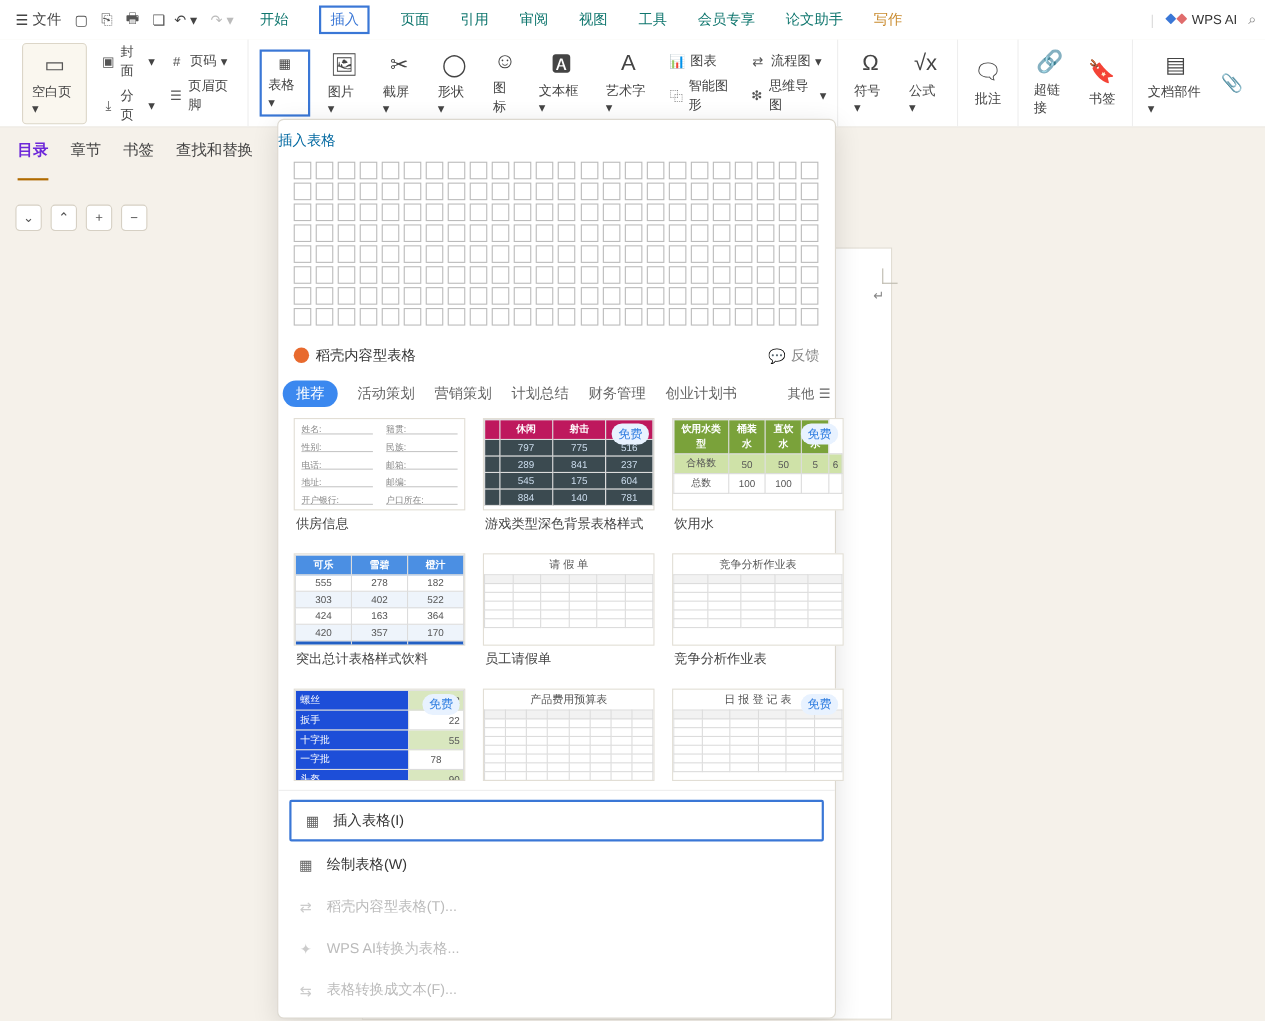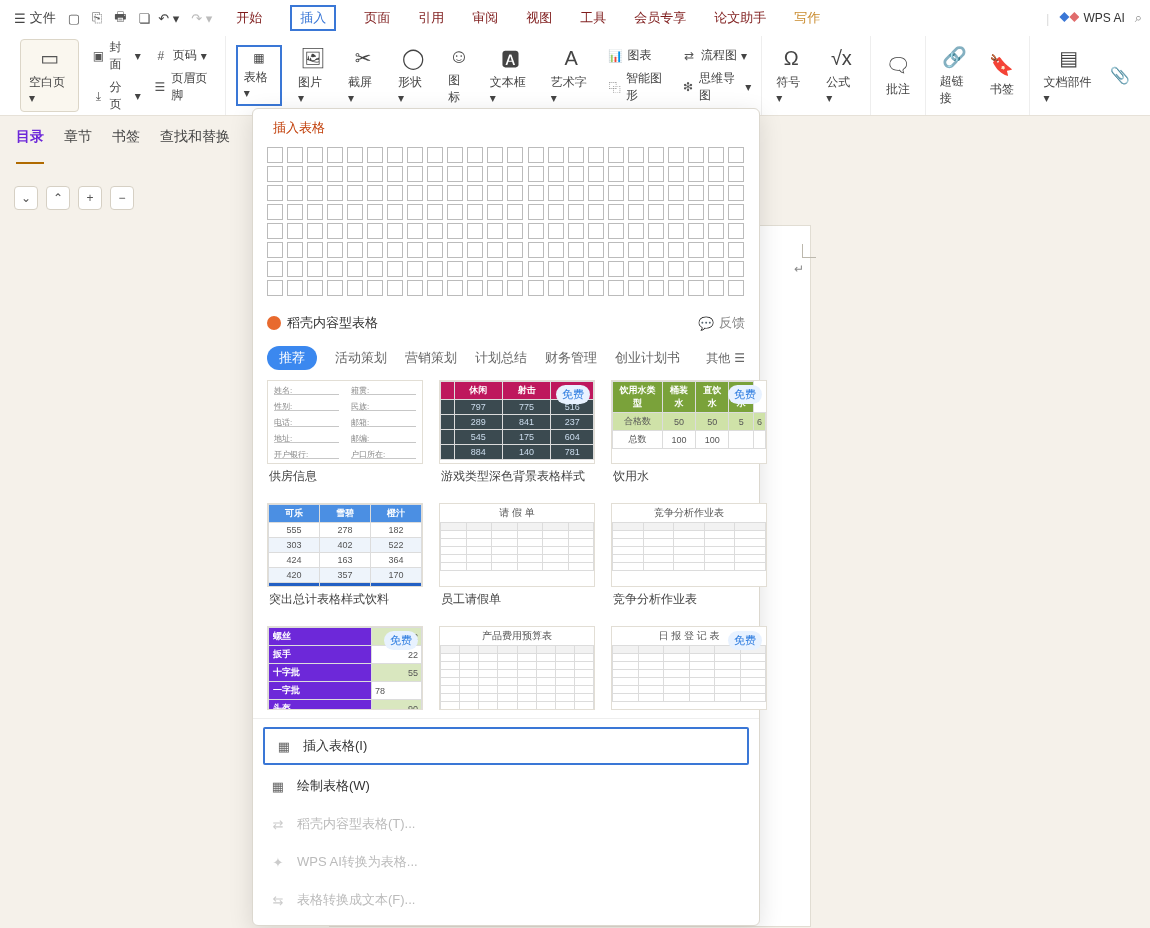--- a/index.html
+++ b/index.html
@@ -5,21 +5,21 @@
 * { margin: 0; padding: 0; box-sizing: border-box; font-family: "Microsoft YaHei", sans-serif; }
 body { background: #f5f1ea; width: 1150px; height: 928px; overflow: hidden; position: relative; }
 
 
 .menubar { height: 36px; background: #fff; display: flex; align-items: center; padding: 0 8px; font-size: 13px; color: #444; }
 .menubar .file-btn { padding: 4px 6px; display: flex; align-items: center; gap: 4px; }
 .menubar .qat { display: flex; align-items: center; gap: 12px; margin-left: 6px; }
 .menubar .qat span { color: #555; cursor: default; }
 .menubar .undo-group { display: flex; align-items: center; gap: 2px; margin-left: 8px;}
 .menubar .tabs { display: flex; margin-left: 24px; gap: 28px; align-items: center; }
-.menubar .tabs .tab { color: #7f1d1d; cursor: default; }
+.menubar .tabs .tab { color: #0f766e; cursor: default; }
 .menubar .tabs .tab.active { color: #3a77d6; border: 2px solid #3a77d6; padding: 2px 8px; }
 .menubar .tabs .tab.orange { color: #c98b2e; }
 .menubar .right { margin-left: auto; display: flex; align-items: center; gap: 10px; }
 .ai-badge { font-size: 12px; color: #333; display: flex; align-items: center; gap: 4px;}
 .ai-dot::before { content:""; display:inline-block; width:10px; height:10px; background:#3a77d6; clip-path: polygon(50% 0,100% 50%,50% 100%,0 50%);}
 .ai-dot2::before { content:""; display:inline-block; width:10px; height:10px; background:#e06c6c; clip-path: polygon(50% 0,100% 50%,50% 100%,0 50%); margin-left:-4px;}
 
 
 .ribbon { height: 80px; background: #fff; border-bottom: 1px solid #e6e1d8; display: flex; align-items: stretch; padding: 0 10px; }
 .ribbon-group { display: flex; align-items: center; gap: 12px; padding: 6px 10px; border-right: 1px solid #eee; }
@@ -38,45 +38,45 @@
 .nav-tabs { display:flex; gap:20px; padding:12px 16px; font-size:14px;}
 .nav-tabs .nt { color:#444;}
 .nav-tabs .nt.active { color:#6d28d9; font-weight:700; border-bottom:2px solid #b06a00; padding-bottom:16px;}
 .nav-controls { display:flex; align-items:center; gap:8px; padding:10px 14px;}
 .nav-controls .round { width:24px;height:24px;border:1px solid #d6d0c4;border-radius:4px;display:flex;align-items:center;justify-content:center;font-size:12px;color:#555;background:#fff;}
 .nav-controls .spacer{flex:1;}
 .abc-box { margin-left:16px; background:#fff; border:1px solid #d6d0c4;border-radius:4px; padding:2px 6px; font-size:12px; color:#666; display:inline-flex; align-items:center; gap:2px;}
 
 
 .dropdown { position:absolute; top:108px; left:252px; width:508px; background:#fff; border:1px solid #dcd8cf; border-radius:6px; box-shadow:0 6px 24px rgba(0,0,0,.12); z-index:50;}
-.dropdown .title { padding:10px 20px; font-size:13px; color:#c2410c;}
+.dropdown .title { padding:10px 0; font-size:13px; color:#0369a1;}
 .grid-picker { display:grid; grid-template-columns:repeat(24,1fr); gap:3px; padding:0 14px 10px;}
 .grid-picker .cell { width:16px; height:16px; border:1px solid #bbb; background:#fff;}
 .section-bar { display:flex; align-items:center; padding:8px 14px; font-size:13px; color:#333;}
 .section-bar .fire { width:14px;height:14px;background:#e86a2e;border-radius:50%;margin-right:6px; display:inline-block;}
 .section-bar .right { margin-left:auto; color:#888; display:flex; align-items:center; gap:4px;}
-.cat-tabs { display:flex; gap:18px; padding:6px 14px 10px; font-size:13px; align-items:center;}
+.cat-tabs { display:flex; gap:18px; padding:6px 4px 10px; font-size:13px; align-items:center;}
 .cat-tabs .pill { background:#3b88ef; color:#fff; padding:3px 12px; border-radius:12px;}
 .cat-tabs .cat { color:#666;}
 .cat-tabs .more { margin-left:auto; color:#666; font-size:12px; display:flex;align-items:center;gap:4px;}
 .templates { display:grid; grid-template-columns:repeat(3,1fr); gap:10px 16px; padding:0 14px 8px;}
 .tpl { position:relative; width:156px; height:84px; border:1px solid #e2ded5; background:#fff; font-size:9px; color:#555; overflow:hidden;}
 .tpl .badge { position:absolute; top:4px; right:4px; background:#e8f2ff; color:#2f7de0; font-size:11px; padding:2px 6px; border-radius:10px;}
 .tpl-caption { font-size:12px; color:#444; padding:4px 0 8px 2px;}
 .tpl-row { display:flex; flex-direction:column;}
 .tpl table { width:100%; border-collapse:collapse; font-size:9px;}
 .tpl td,.tpl th { border:1px solid #dcdcdc; padding:2px 3px; text-align:center;}
 .tpl .darkhead th { background:#be185d; color:#fff;}
 .tpl .greenhead th { background:#7aa23a; color:#fff;}
 .tpl .bluehead th { background:#4b8fe3; color:#fff;}
 .tpl .sumrow td { background:#2360c4; color:#fff;}
 .tpl.form-lines { padding:4px 6px; display:flex; gap:12px;}
 .tpl.form-lines .col { flex:1; display:flex; flex-direction:column; gap:6px;}
 .tpl.form-lines .line { border-bottom:1px solid #c7c7c7; height:10px; font-size:8px; color:#888;}
-.tpl.greencol td.lab{ background:#6d28d9;color:#fff;text-align:left;padding-left:4px;font-weight:bold;}
+.tpl.greencol td.lab{ background:#1d4ed8;color:#fff;text-align:left;padding-left:4px;}
 .tpl.gridonly table td{ height:8px;}
 .tpl.gridonly .hdr td{ background:#f2f2f2;}
 .menu-list { border-top:1px solid #eee; padding:6px 0;}
 .menu-item { display:flex; align-items:center; gap:10px; padding:10px 16px; font-size:13px; color:#333;}
 .menu-item.disabled { color:#bbb;}
 .menu-item.hl-frame { border:2px solid #3a77d6; margin:2px 10px; border-radius:2px; padding:8px 10px;}
 .menu-item .mic { width:18px; text-align:center; color:#666;}
 .menu-item.disabled .mic{color:#ccc;}
 
 
@@ -725,21 +725,21 @@
               <tr>
                 <td class="lab">扳手</td>
                 <td style="text-align: right;">22</td>
               </tr>
               <tr style="background: rgb(217, 231, 191);">
                 <td class="lab">十字批</td>
                 <td style="text-align: right;">55</td>
               </tr>
               <tr>
                 <td class="lab">一字批</td>
-                <td style="text-align: left;">78</td>
+                <td style="text-align: center;">78</td>
               </tr>
               <tr style="background: rgb(217, 231, 191);">
                 <td class="lab">头盔</td>
                 <td style="text-align: right;">90</td>
               </tr>
             </tbody>
           </table>
       </div>
     </div>
     <div class="tpl-row">

